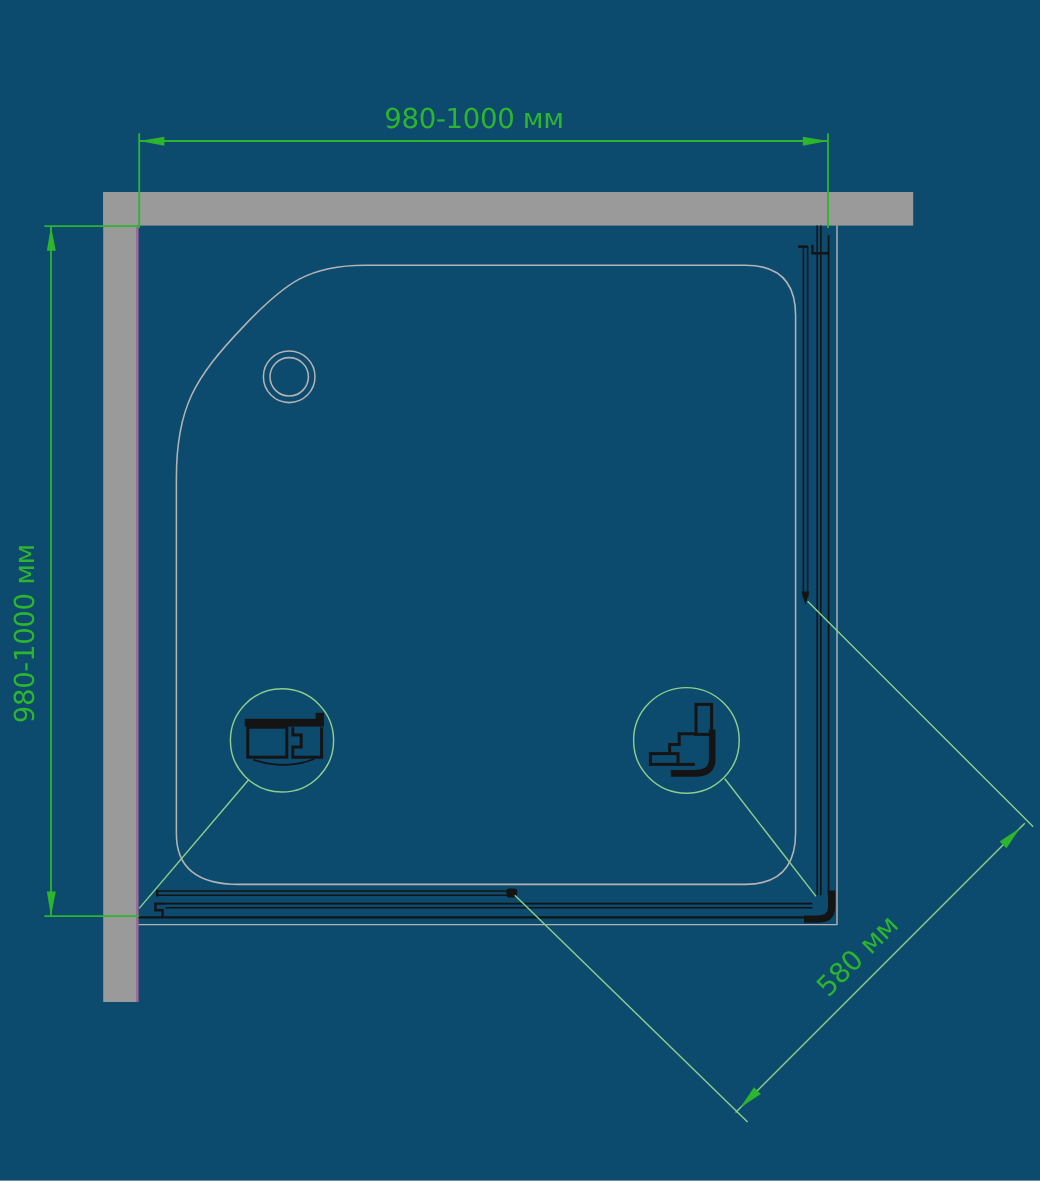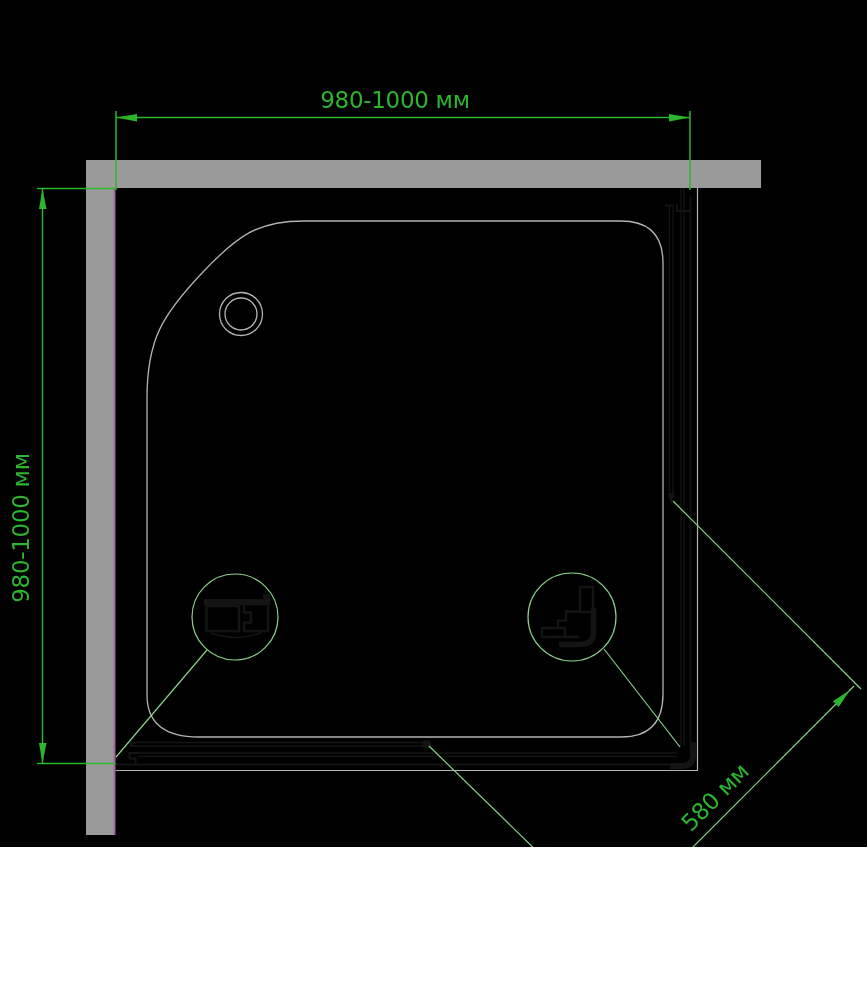--- a/index.html
+++ b/index.html
@@ -1,19 +1,19 @@
 <!DOCTYPE html>
 <html style="--dimension-green: #2db52d; --leader-green: #8ccf8c; --wall-gray: #9a9a9a; --purple-accent: #a0679a; --tray-outline: #b3b3b3; --profile-black: #141414;"><head>
 <meta charset="utf-8">
 <style>
   html,body { margin:0; padding:0; background:#fff; }
   .canvas {
     position:relative;
-    width:867px; height:847px;
-    background:#000000;
+    width:867px; height:984px;
+    background:#0c4a6e;
     overflow:hidden;
     font-family:"DejaVu Sans", sans-serif;
   }
   svg { position:absolute; left:0; top:0; }
   .dim-label {
     position:absolute;
     color:var(--dimension-green,#2db52d);
     font-size:23px;
     letter-spacing:-0.3px;
     white-space:nowrap;

